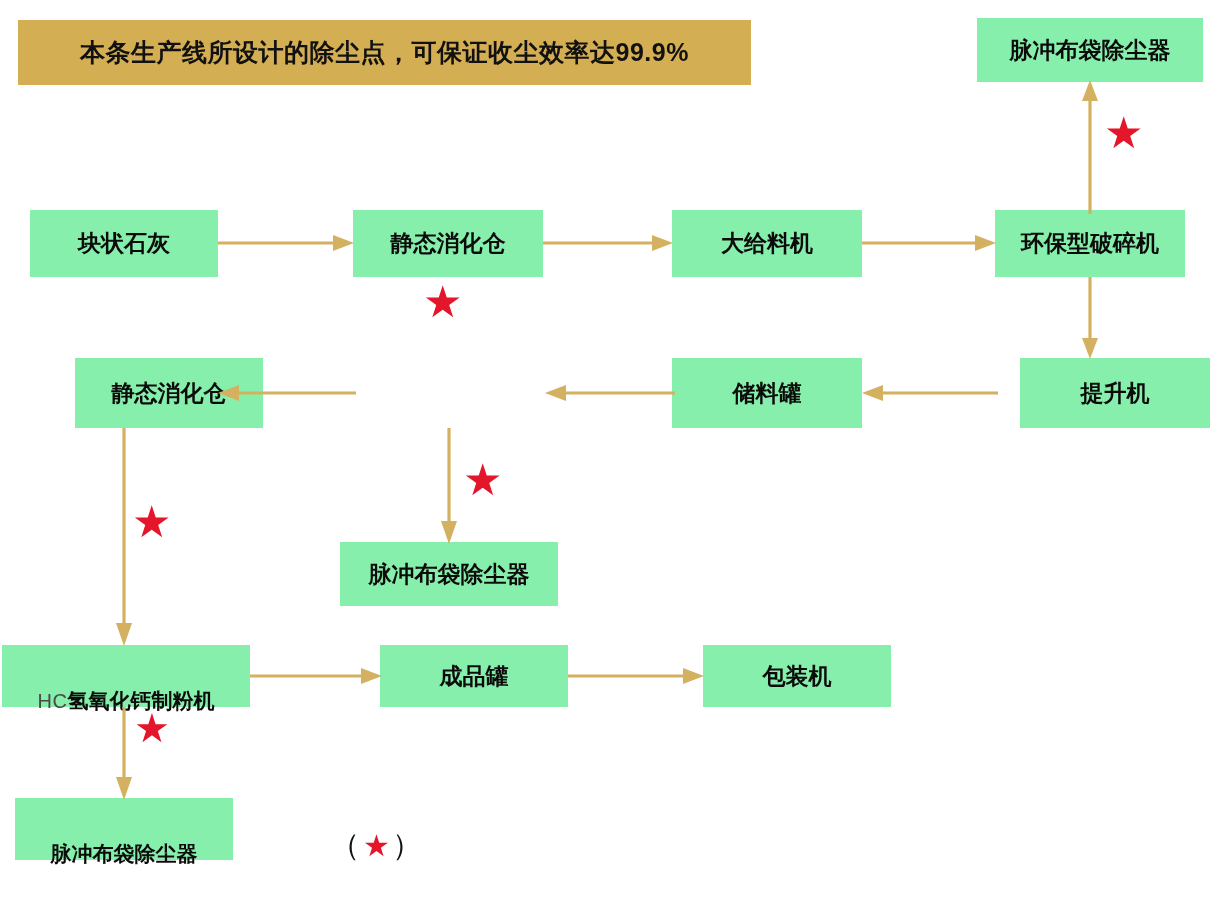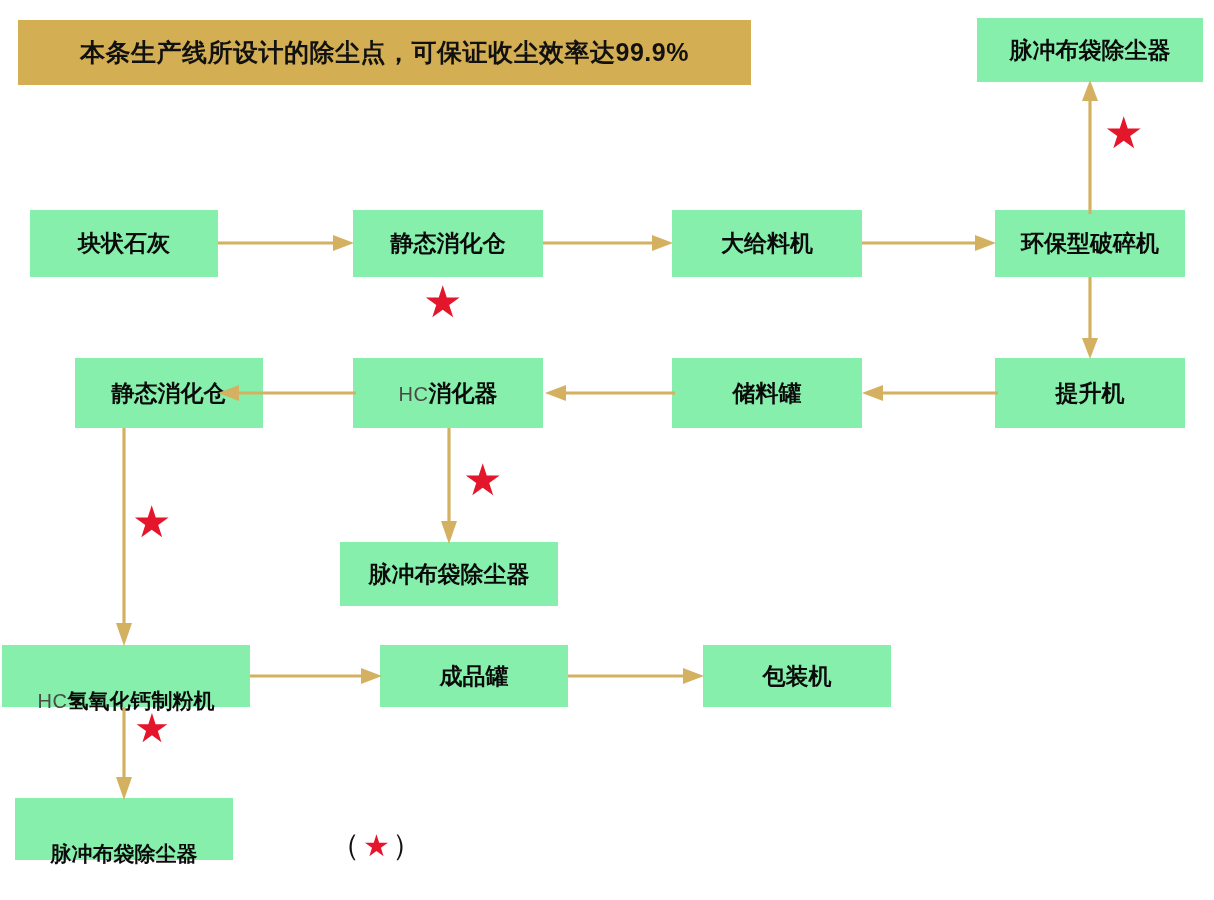--- a/index.html
+++ b/index.html
@@ -127,29 +127,26 @@
   </div>
 
   <div class="node" style="left:995px; top:210px; width:190px; height:67px;">
     <span class="node-label">环保型破碎机</span>
   </div>
 
   <div class="node" style="left:30px; top:358px; width:188px; height:70px;margin-left:45px;">
     <span class="node-label">静态消化仓</span>
   </div>
 
-  <div class="node" style="left:353px; top:358px; width:190px; height:70px;">
-    <span class="node-label"><span class="lat">HC</span><span>消化器</span></span>
-  </div>
 
   <div class="node" style="left:672px; top:358px; width:190px; height:70px;text-align:right;">
     <span class="node-label">储料罐</span>
   </div>
 
-  <div class="node" style="left:995px; top:358px; width:190px; height:70px;">
+  <div class="node" style="left:1020px; top:358px; width:190px; height:70px;">
     <span class="node-label">提升机</span>
   </div>
 
   <div class="node" style="left:340px; top:542px; width:218px; height:64px;">
     <span class="node-label">脉冲布袋除尘器</span>
   </div>
 
   <div class="node small" style="left:2px; top:645px; width:248px; height:62px;">
     <span class="node-label"><span class="lat">HC</span><span>氢氧化钙制粉机</span></span>
   </div>

